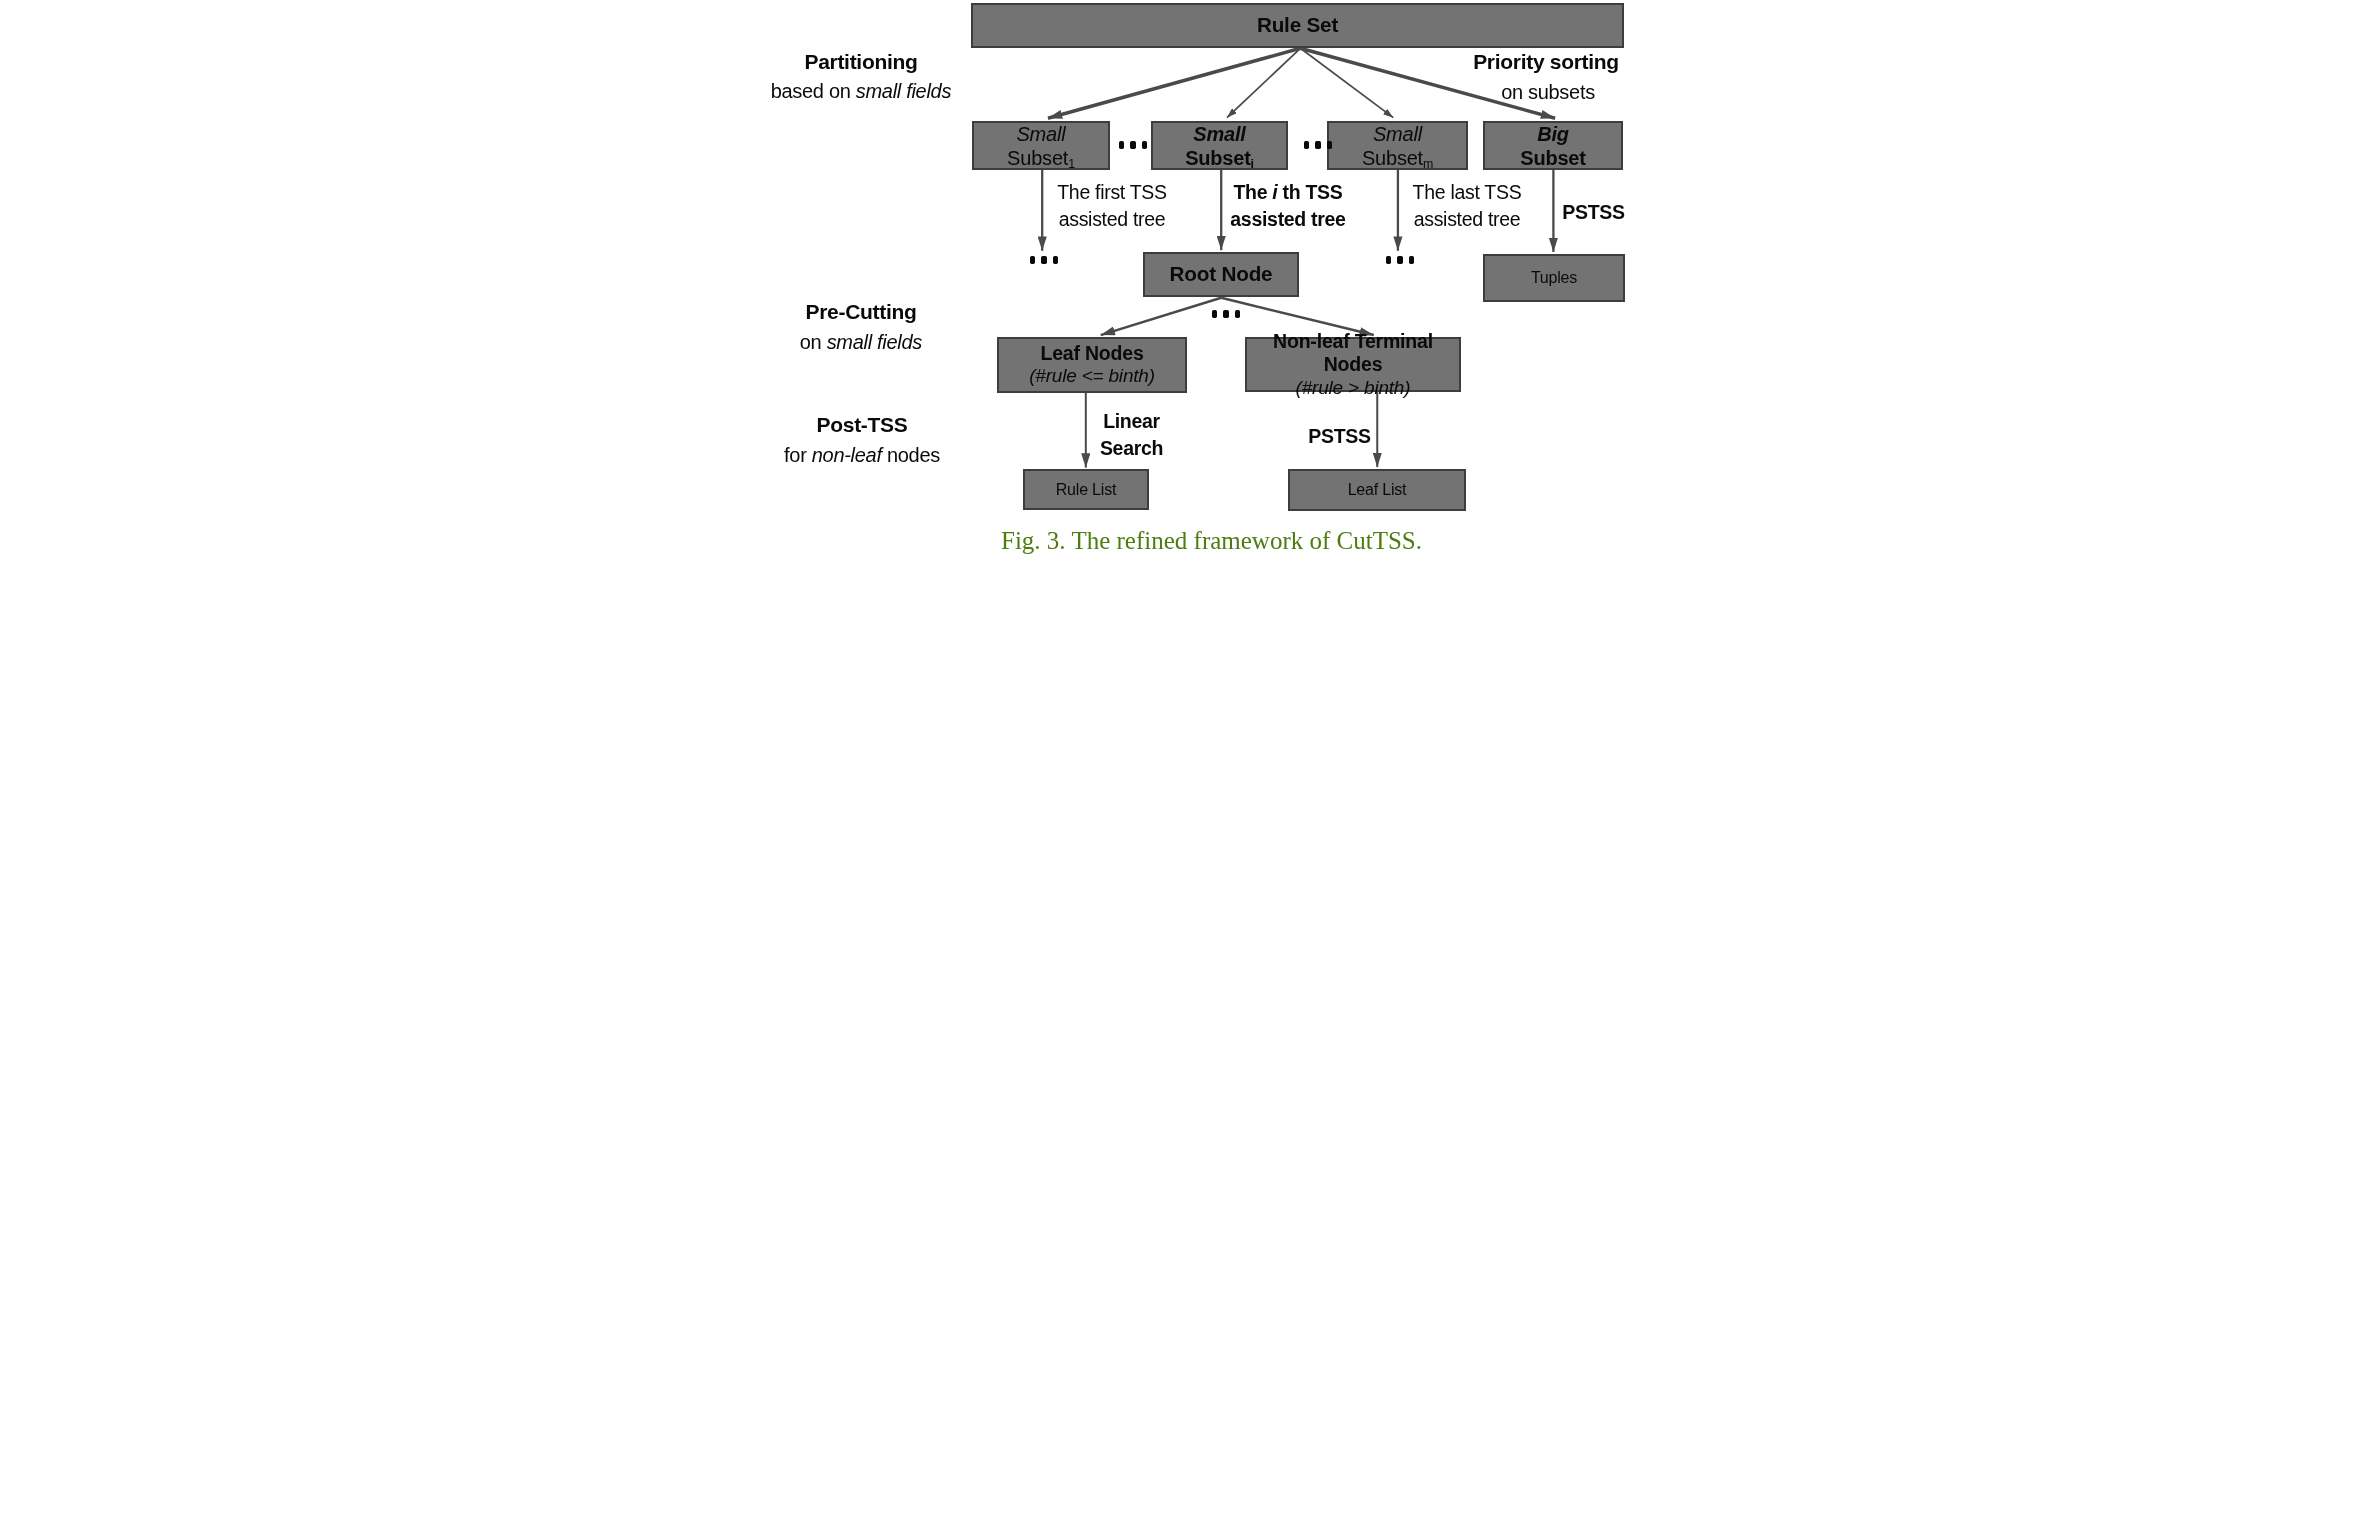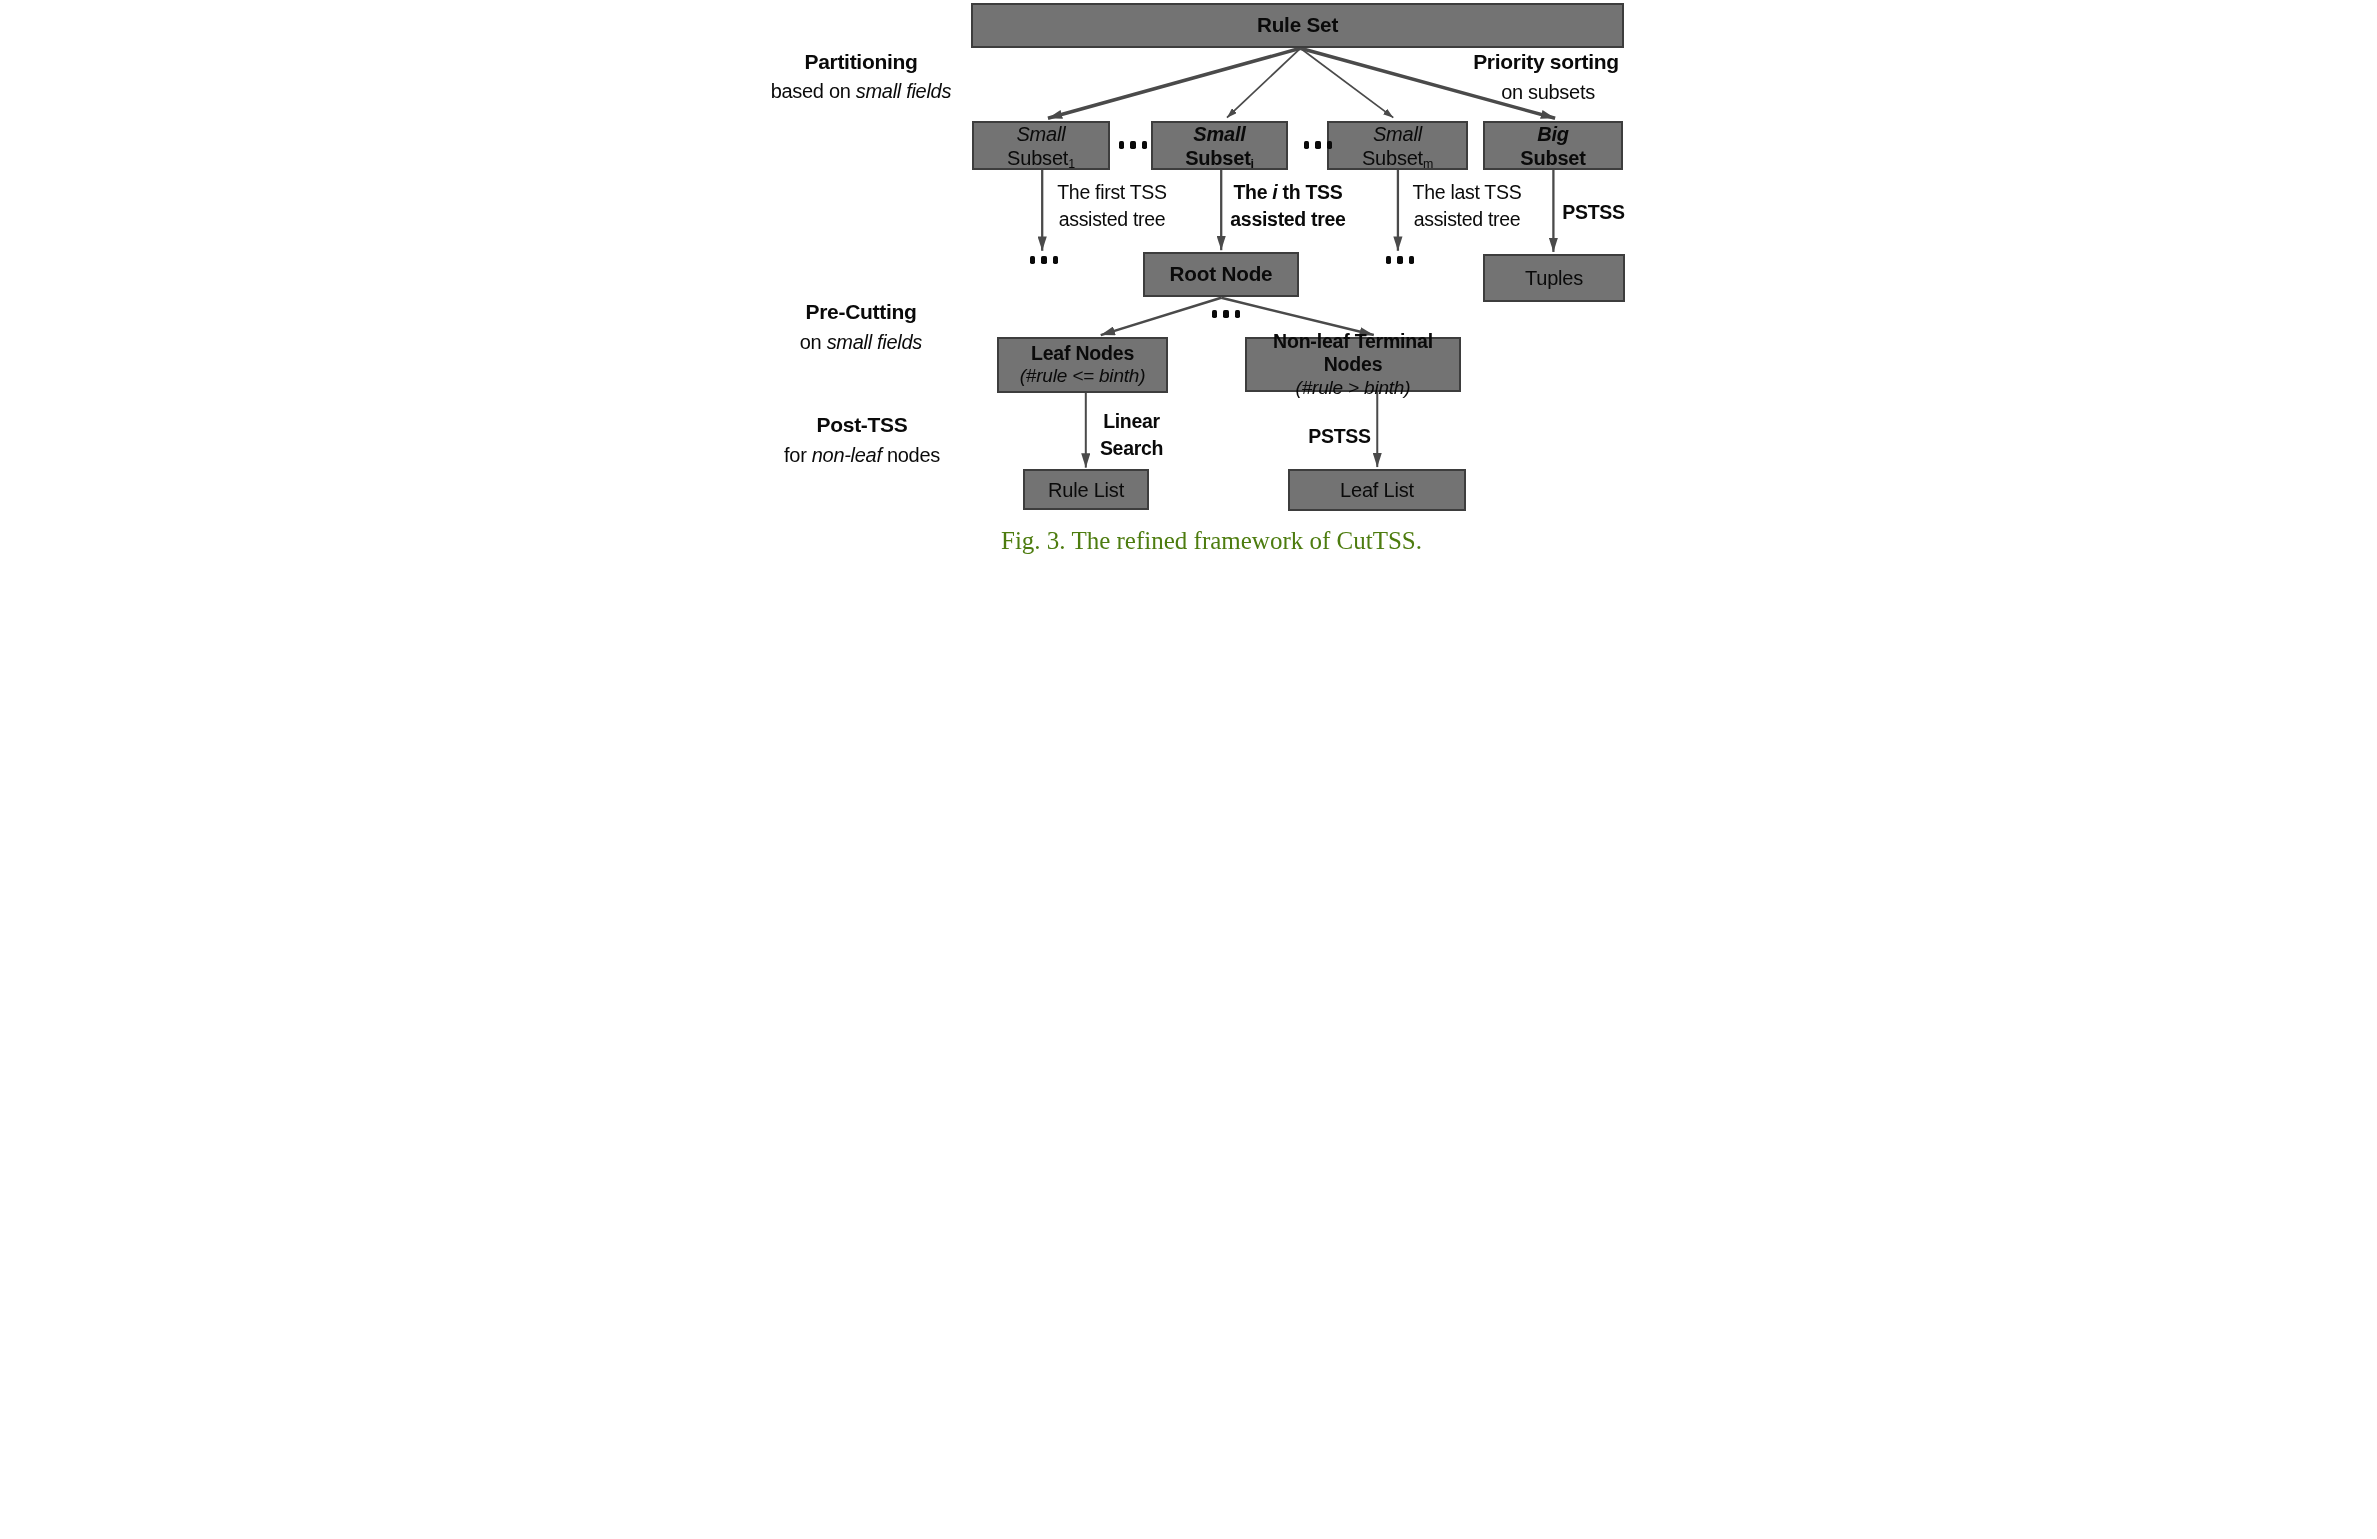--- a/index.html
+++ b/index.html
@@ -8,21 +8,21 @@
     font-family:"Liberation Sans", sans-serif;color:#0a0a0a;overflow:hidden;
   }
   svg.wires{position:absolute;left:0;top:0;width:887px;height:575px;pointer-events:none;}
   .box{
     position:absolute;box-sizing:border-box;background:#737373;border:2.9px solid #3d3d3d;
     display:flex;flex-direction:column;align-items:center;justify-content:center;
     text-align:center;line-height:1.2;letter-spacing:-0.2px;
   }
   .box.thin{border-width:2.3px;}
   .title-36{font-size:20.7px;font-weight:bold;}
-  .plain-35{font-size:20px;}
+  .plain-35{font-size:16px;}
   .subset .l1{font-size:20px;font-style:italic;}
   .subset .l2{font-size:20px;}
   .subset.bold .l1,.subset.bold .l2{font-weight:bold;}
   sub{font-size:0.62em;vertical-align:-0.28em;line-height:0;}
   .leafbox .l1{font-size:19.5px;font-weight:bold;}
   .leafbox .l2{font-size:19px;font-style:italic;}
   .lbl{position:absolute;text-align:center;line-height:1.2;}
   .side-title{font-size:21px;font-weight:bold;letter-spacing:-0.3px;}
   .side-sub{font-size:20px;letter-spacing:-0.3px;}
   .edge-lbl{font-size:19.5px;letter-spacing:-0.3px;line-height:1.4;}
@@ -91,21 +91,21 @@
   </div>
 
   <div class="box" style="left:398px;top:252px;width:156px;height:45px;">
     <span class="title-36">Root Node</span>
   </div>
 
   <div class="box thin" style="left:738px;top:254px;width:142px;height:48px;">
     <span class="plain-35">Tuples</span>
   </div>
 
-  <div class="box thin leafbox" style="left:252px;top:337px;width:171px;height:56px;">
+  <div class="box thin leafbox" style="left:252px;top:337px;width:190px;height:56px;">
     <span class="l1">Leaf Nodes</span>
     <span class="l2">(#rule &lt;= binth)</span>
   </div>
 
   <div class="box thin leafbox" style="left:500px;top:337px;width:216px;height:55px;">
     <span class="l1">Non-leaf Terminal Nodes</span>
     <span class="l2">(#rule &gt; binth)</span>
   </div>
 
   <div class="box thin" style="left:278px;top:469px;width:126px;height:41px;">

